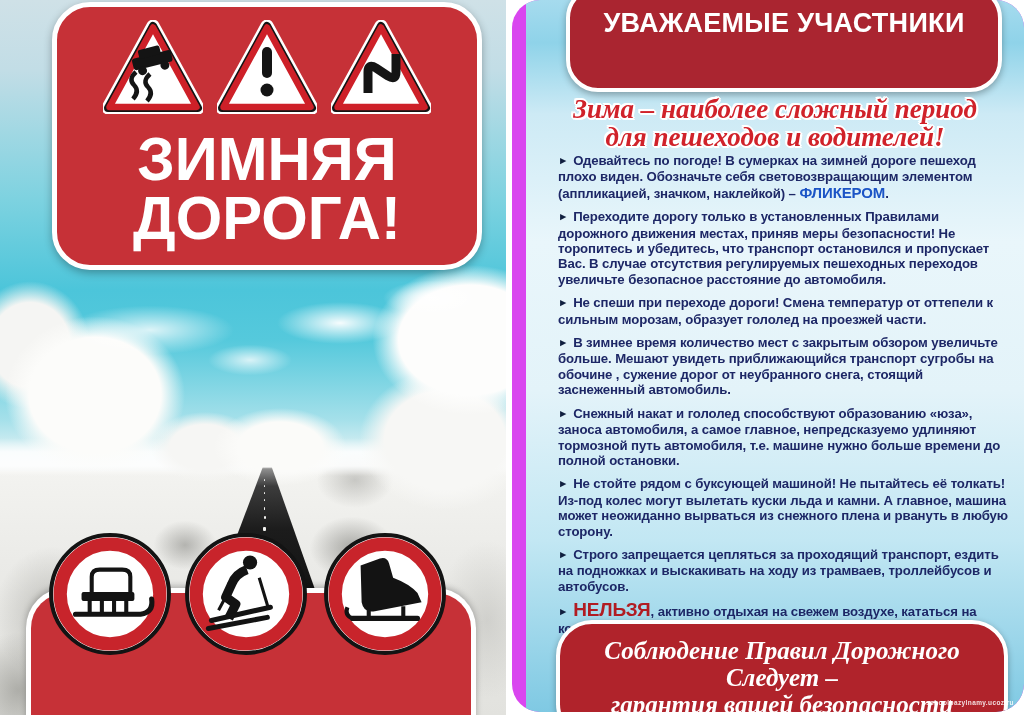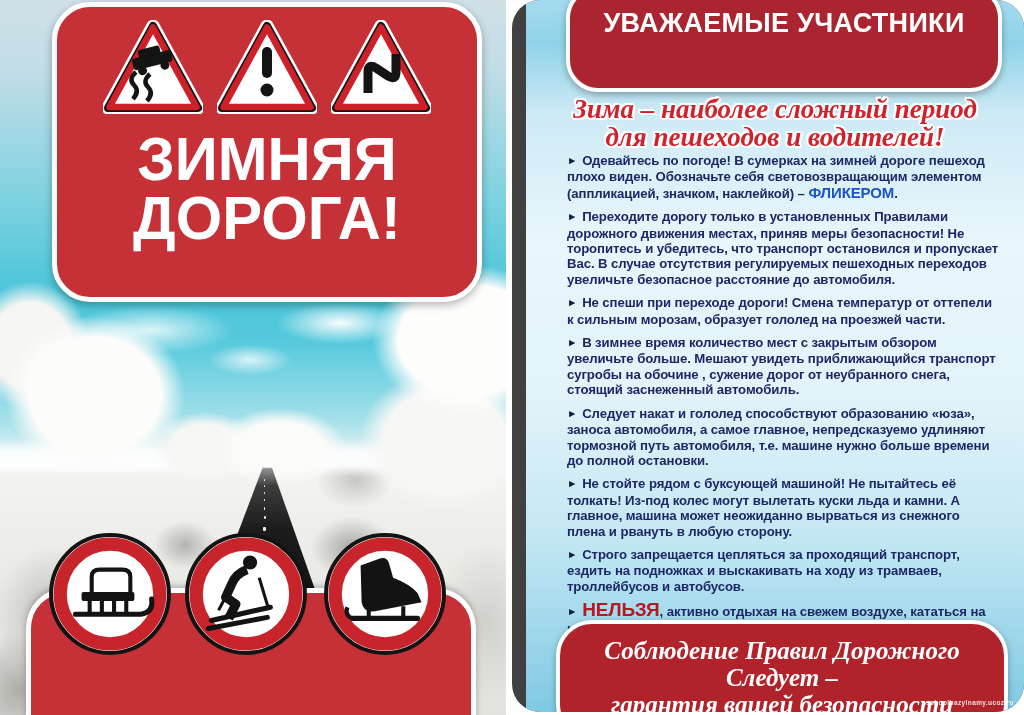--- a/index.html
+++ b/index.html
@@ -27,48 +27,48 @@
       radial-gradient(ellipse 80px 95px at 52px 615px, rgba(140,140,134,.45), transparent 72%),
       radial-gradient(ellipse 70px 80px at 18px 690px, rgba(120,120,114,.5), transparent 72%),
       radial-gradient(ellipse 70px 110px at 487px 620px, rgba(165,165,160,.35), transparent 72%),
       radial-gradient(ellipse 78px 88px at 425px 685px, rgba(140,140,134,.38), transparent 72%),
       linear-gradient(180deg,#cfe1e7 0,#c2dde6 70px,#7dd2e0 200px,#4cc5da 290px,#55c9dc 340px,#a5e0ea 420px,#e6f4f5 458px,#f3f3f0 472px,#ebebe8 560px,#e2e2de 715px);}
   .road{position:absolute;inset:0;
     clip-path:polygon(33% 100%, 70.2% 100%, 53.1% 65.4%, 51.3% 65.4%);
     background:linear-gradient(180deg, transparent 0, transparent 65.1%, #8f8f8f 65.6%, #3c3c3c 68%, #1c1c1c 74%, #0e0e0e 88%, #070707 100%);}
   .dash{position:absolute;background:#f2f2ef;border-radius:1px;}
 
-  .top-banner{position:absolute;left:52px;top:2px;width:430px;height:300px;box-sizing:border-box;
+  .top-banner{position:absolute;left:52px;top:2px;width:430px;height:268px;box-sizing:border-box;
     background:#c63137;border:5px solid #fff;border-radius:38px;
     box-shadow:0 3px 8px rgba(0,0,0,.3);text-align:center;}
   .signs-row{display:flex;justify-content:center;gap:14px;margin-top:13px;}
   .tri{width:100px;height:94px;}
   .big-title{color:#fff;font-weight:bold;font-size:61px;line-height:59px;
     letter-spacing:0;margin-top:12px;transform:scaleX(.98);}
 
   .bottom-banner{position:absolute;left:26px;top:588px;width:450px;height:140px;box-sizing:border-box;
     background:#c63137;border:5px solid #fff;border-bottom:none;border-radius:40px 40px 0 0;
     box-shadow:0 -2px 6px rgba(0,0,0,.25);}
   .circ{position:absolute;width:126px;height:126px;top:531px;}
   .circ.c1{left:47px;} .circ.c2{left:183px;} .circ.c3{left:322px;}
 
   
-  .right-half{position:absolute;left:512px;top:0;width:512px;height:712px;background:#404040;overflow:hidden;border-radius:28px;}
+  .right-half{position:absolute;left:512px;top:0;width:512px;height:712px;background:#d946ef;overflow:hidden;border-radius:28px;}
   .blue-panel{position:absolute;left:14px;top:0;right:0;bottom:0;
     background:linear-gradient(180deg,#a6dbee 0%,#8fd3e9 6%,#cdeaf5 16%,#e9f6fb 34%,#e3f3f9 55%,#c2e7f3 76%,#7fc9e3 100%);}
   .header-box{position:absolute;left:40px;top:-14px;width:436px;height:106px;box-sizing:border-box;
     background:#aa2530;border:4px solid #fff;border-radius:32px;box-shadow:0 3px 7px rgba(0,0,0,.3);
     color:#fff;font-weight:bold;font-size:27px;line-height:29px;text-align:center;
     padding-top:19px;letter-spacing:.3px;}
   .script{font-family:"Liberation Serif",serif;font-style:italic;font-weight:bold;}
   .subtitle{position:absolute;top:95px;left:0;right:0;text-align:center;
     color:#d0222a;font-size:27px;line-height:28px;
     text-shadow:-2px 0 #fff,2px 0 #fff,0 -2px #fff,0 2px #fff,-1px -1px #fff,1px 1px #fff,1px -1px #fff,-1px 1px #fff,-2px -2px #fff,2px 2px #fff;font-style:italic;}
   .tips{position:absolute;top:153px;left:32px;right:15px;}
-  .tips p{margin:0 9px 8px;font-size:13.2px;line-height:15.4px;font-weight:bold;
+  .tips p{margin:0 0 8px;font-size:13.2px;line-height:15.4px;font-weight:bold;
     color:#1d2766;letter-spacing:-.1px;}
   .arr{font-size:10.5px;position:relative;top:-1px;color:#101f3f;margin-right:2px;}
   .flicker{color:#1b54c6;font-size:15px;}
   .nelzya{color:#b11c22;font-size:19px;}
   .footer-box{position:absolute;left:30px;top:620px;width:452px;height:120px;box-sizing:border-box;
     background:#b0232b;border:4px solid #fff;border-radius:36px;box-shadow:0 2px 6px rgba(0,0,0,.3);
     color:#fff;text-align:center;font-size:25px;line-height:27px;padding-top:13px;}
   .wm{position:absolute;right:10px;top:699px;font-size:6.5px;color:rgba(255,255,255,.85);
     letter-spacing:.4px;filter:blur(.3px);font-weight:bold;}
 </style>
@@ -182,21 +182,21 @@
       <div class="subtitle script">
         <div>Зима – наиболее сложный период</div>
         <div>для пешеходов и водителей!</div>
       </div>
 
       <div class="tips" id="tips">
           <p><span class="arr">► </span><span>Одевайтесь по погоде! В сумерках на зимней дороге пешеход плохо виден. Обозначьте себя световозвращающим элементом (аппликацией, значком, наклейкой) – </span><span class="flicker">ФЛИКЕРОМ</span><span>.</span></p>
           <p><span class="arr">► </span><span>Переходите дорогу только в установленных Правилами дорожного движения местах, приняв меры безопасности! Не торопитесь и убедитесь, что транспорт остановился и пропускает Вас. В случае отсутствия регулируемых пешеходных переходов увеличьте безопасное расстояние до автомобиля.</span></p>
           <p><span class="arr">► </span><span>Не спеши при переходе дороги! Смена температур от оттепели к сильным морозам, образует гололед на проезжей части.</span></p>
           <p><span class="arr">► </span><span>В зимнее время количество мест с закрытым обзором увеличьте больше. Мешают увидеть приближающийся транспорт сугробы на обочине , сужение дорог от неубранного снега, стоящий заснеженный автомобиль.</span></p>
-          <p><span class="arr">► </span><span>Следует накат и гололед способствуют образованию «юза», заноса автомобиля, а самое главное, непредсказуемо удлиняют тормозной путь автомобиля, т.е. машине нужно больше времени до полной остановки.</span></p>
+          <p><span class="arr">► </span><span>Снежный накат и гололед способствуют образованию «юза», заноса автомобиля, а самое главное, непредсказуемо удлиняют тормозной путь автомобиля, т.е. машине нужно больше времени до полной остановки.</span></p>
           <p><span class="arr">► </span><span>Не стойте рядом с буксующей машиной! Не пытайтесь её толкать! Из-под колес могут вылетать куски льда и камни. А главное, машина может неожиданно вырваться из снежного плена и рвануть в любую сторону.</span></p>
           <p><span class="arr">► </span><span>Строго запрещается цепляться за проходящий транспорт, ездить на подножках и выскакивать на ходу из трамваев, троллейбусов и автобусов.</span></p>
           <p><span class="arr">► </span><span class="nelzya">НЕЛЬЗЯ</span><span>, активно отдыхая на свежем воздухе, кататься на коньках, лыжах, санках вблизи проезжей части!</span></p>
           <p><span class="arr">► </span><span class="nelzya">НЕЛЬЗЯ</span><span> везти детей на санках через проезжую часть. Следует снять ребенка с санок, взять санки в руки, и, держа ребенка на руках или за руку, продолжить движение.</span></p>
         </div>
 
       <div class="footer-box script">
         <div>Соблюдение Правил Дорожного Следует –</div>
         <div>гарантия вашей безопасности</div>
 

